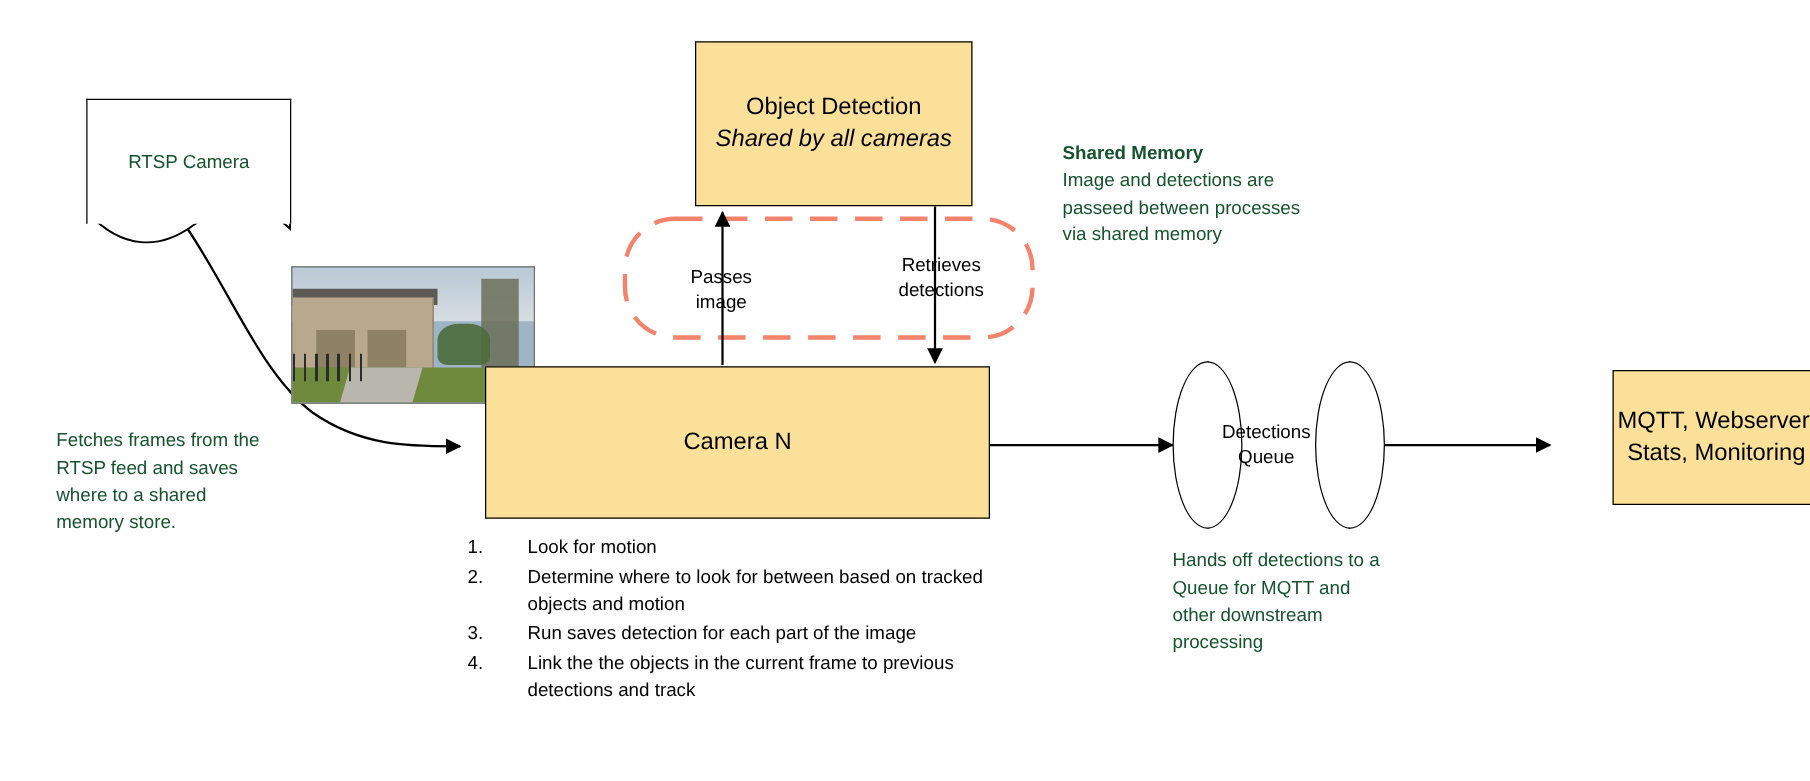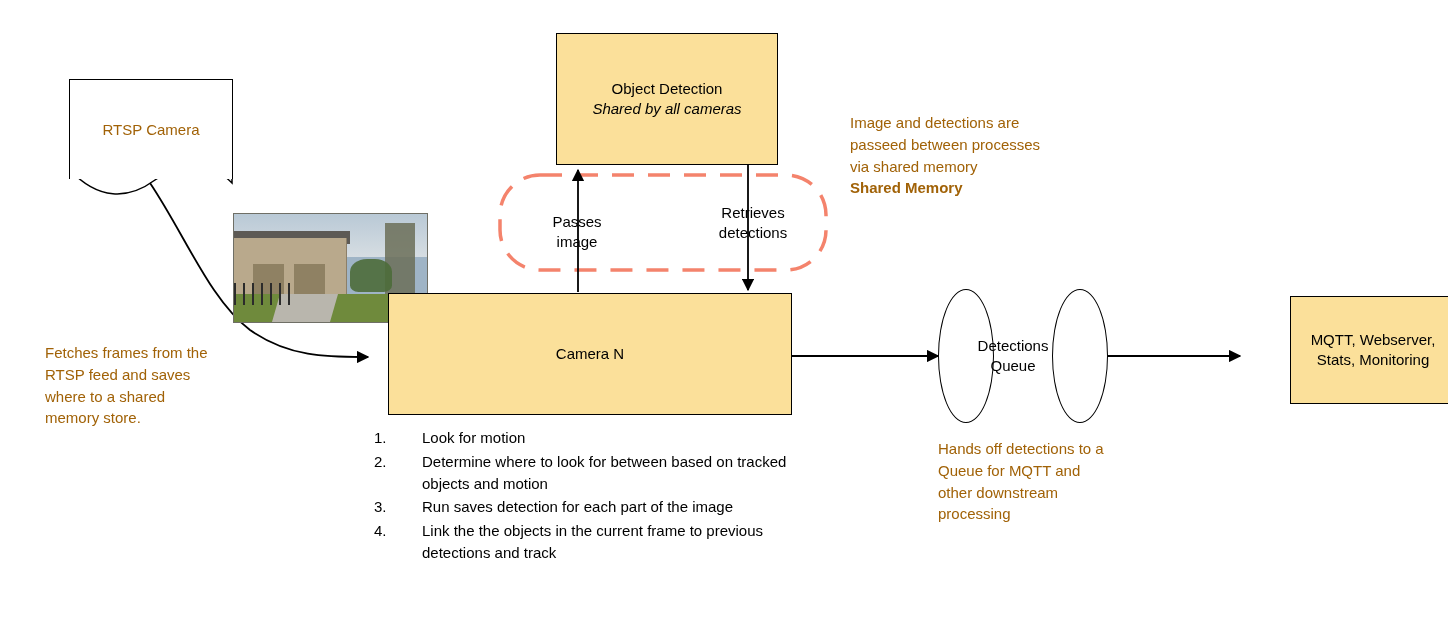--- a/index.html
+++ b/index.html
@@ -23,21 +23,21 @@
   
   .box {
     background: #fbe09a;
     border: 1.5px solid #000000;
     box-sizing: border-box;
     display: flex;
     flex-direction: column;
     align-items: center;
     justify-content: center;
     text-align: center;
-    font-size: 15px;
+    font-size: 19px;
     line-height: 1.35;
   }
   .box .italic { font-style: italic; }
 
   
   .doc-shape {
     border: 1.5px solid #000000;
     border-bottom: none;
     background: #ffffff;
     box-sizing: border-box;
@@ -60,21 +60,21 @@
   .cyl-label {
     text-align: center;
     font-size: 15px;
     line-height: 1.3;
   }
 
   
   .txt {
     font-size: 15px;
     line-height: 1.45;
-    color: #a16207;
+    color: #14532d;
   }
 
   
   .steps {
     font-size: 15px;
     line-height: 1.45;
   }
   .steps .row {
     display: flex;
     margin-bottom: 2px;
@@ -198,22 +198,22 @@
     <div>Retrieves</div>
     <div>detections</div>
   </div>
 
   <div class="abs edge-label" style="left:522px; top:212px; width:110px;">
     <div>Passes</div>
     <div>image</div>
   </div>
 
   <div class="abs txt" style="left:850px; top:112px; width:210px;">
+    <div style="font-weight:bold;">Shared Memory</div>
     <div>Image and detections are passeed between processes via shared memory</div>
-    <div style="font-weight:bold;">Shared Memory</div>
   </div>
 
   <div class="abs thumb" style="left:233px; top:213px; width:195px; height:110px;">
     <div class="sky"></div>
     <div class="tree"></div>
     <div class="roof"></div>
     <div class="house"></div>
     <div class="door"></div>
     <div class="door2"></div>
     <div class="grass"></div>

